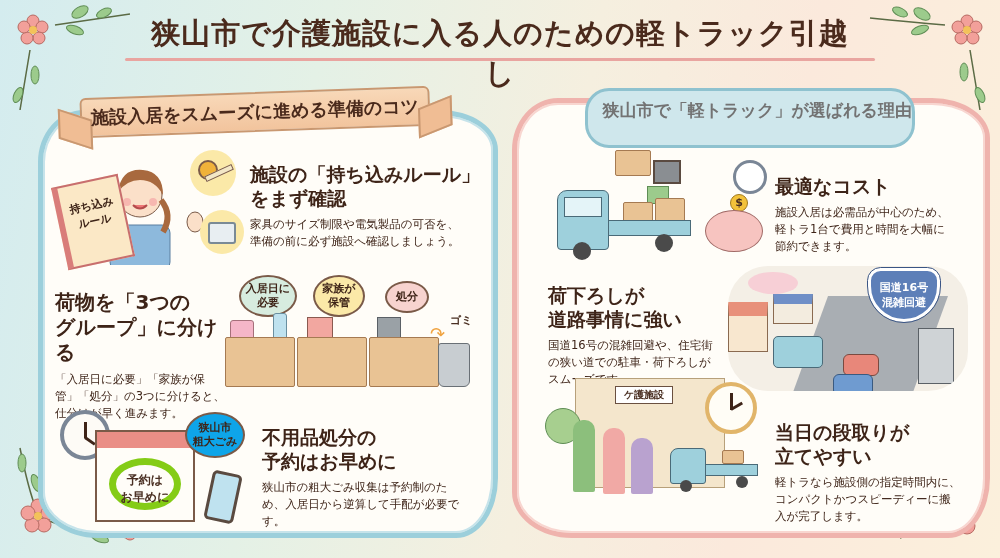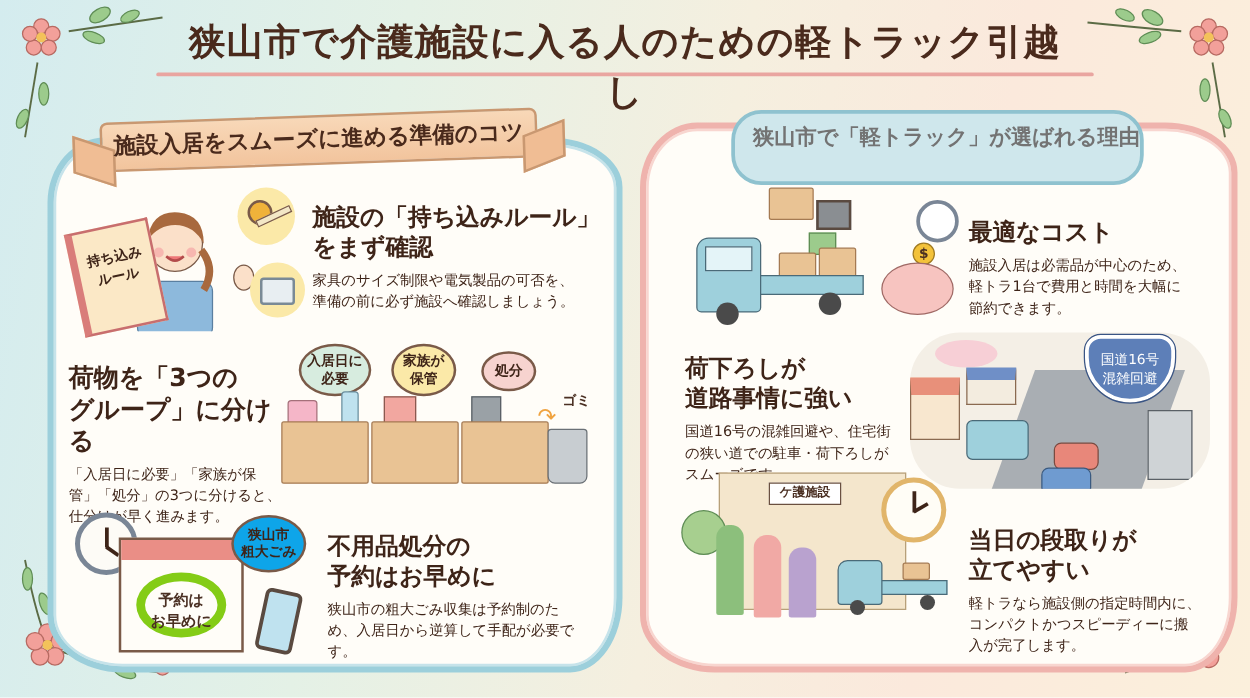--- a/index.html
+++ b/index.html
@@ -207,21 +207,21 @@
 </div>
 <div class="illus" style="left:728px;top:266px;width:240px;height:125px;border-radius:40px;overflow:hidden;background:#f4efe6">
  <div style="position:absolute;left:20px;top:6px;width:50px;height:22px;border-radius:50%;background:#f7cfd6"></div>
  <div style="position:absolute;left:0;top:36px;width:40px;height:50px;background:#f8e7cf;border:1px solid #8a6a50;border-top:14px solid #e8907a"></div>
  <div style="position:absolute;left:45px;top:28px;width:40px;height:30px;background:#f3ecdf;border:1px solid #8a6a50;border-top:10px solid #6f8fc7"></div>
  <div style="position:absolute;left:80px;top:30px;width:120px;height:110px;background:#a9aeb3;transform:skewX(-20deg)"></div>
  <div style="position:absolute;left:45px;top:70px;width:50px;height:32px;background:#9ed0dc;border:1.5px solid #4a6a78;border-radius:5px"></div>
  <div style="position:absolute;left:115px;top:88px;width:36px;height:22px;background:#e8877a;border:1px solid #7a4a40;border-radius:6px"></div>
  <div style="position:absolute;left:105px;top:108px;width:40px;height:22px;background:#6f9bd0;border:1px solid #3a5a80;border-radius:6px"></div>
  <div style="position:absolute;left:190px;top:62px;width:36px;height:56px;background:#cfd3d6;border:1px solid #5a6066"></div>
- <div style="position:absolute;left:140px;top:2px;width:72px;height:54px;background:#5d7fb8;border:3px solid #fff;outline:1.5px solid #3a5585;border-radius:14px 14px 40px 40px;color:#fff;text-align:center;font-size:11px;font-weight:normal;line-height:15px;padding-top:9px">
+ <div style="position:absolute;left:140px;top:2px;width:72px;height:54px;background:#5d7fb8;border:3px solid #fff;outline:1.5px solid #3a5585;border-radius:14px 14px 40px 40px;color:#fff;text-align:center;font-size:11px;font-weight:bold;line-height:15px;padding-top:9px">
   <div>国道16号</div>
       <div>混雑回避</div>
  </div>
 </div>
 
 <div class="illus" style="left:545px;top:378px;width:220px;height:125px">
  <div style="position:absolute;left:30px;top:0;width:150px;height:110px;background:#f4e6cc;border:1px solid #b7a07a"></div>
  <div style="position:absolute;left:70px;top:8px;width:58px;height:18px;background:#fff;border:1.5px solid #6a5040;font-size:10px;text-align:center;line-height:15px;font-weight:bold">ケ護施設</div>
  <div style="position:absolute;left:0;top:30px;width:36px;height:36px;border-radius:50%;background:#a7cf8f;border:1px solid #5f8d55"></div>
  <div style="position:absolute;left:28px;top:42px;width:22px;height:72px;background:#8cbf7c;border-radius:10px 10px 2px 2px"></div>

